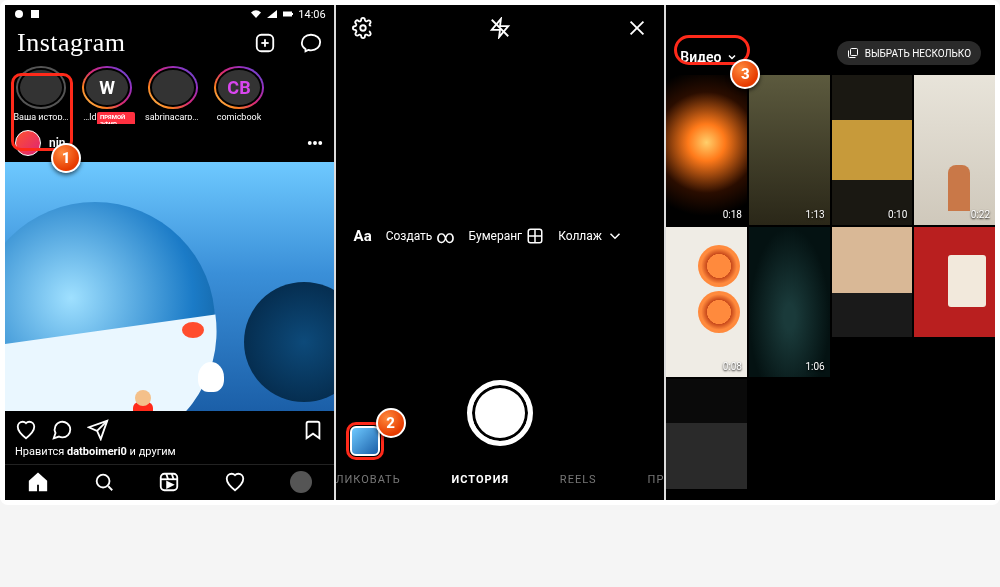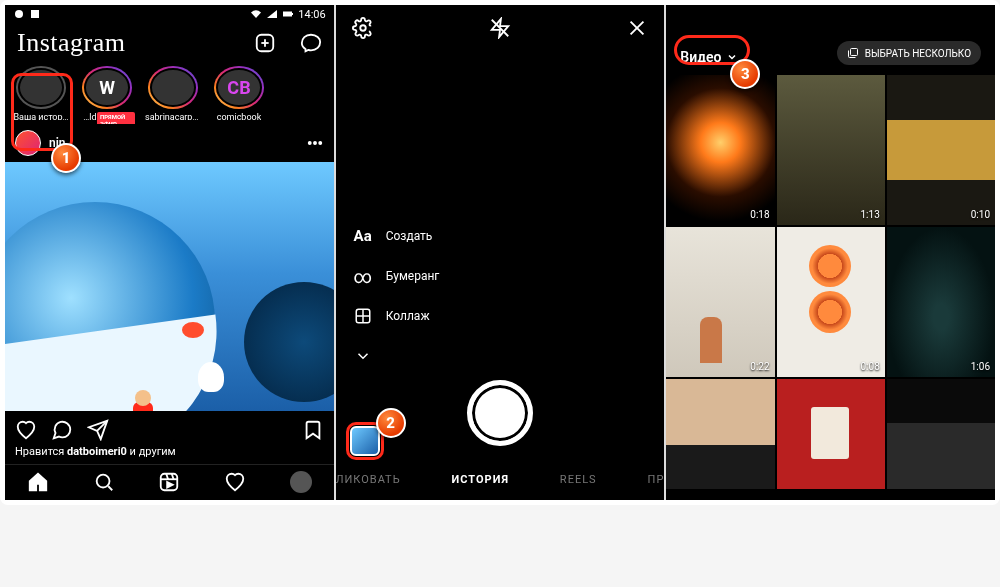--- a/index.html
+++ b/index.html
@@ -40,33 +40,33 @@
   .blooper{position:absolute;width:26px;height:30px;background:#fff;border-radius:50% 50% 40% 40%;right:110px;top:200px}
   .crab{position:absolute;width:22px;height:16px;background:#ff4d2e;border-radius:50%;right:130px;top:160px}
   .post-act{display:flex;gap:14px;padding:8px 10px 4px;align-items:center}
   .post-act .grow{flex:1}
   .likes{font-size:11px;padding:0 10px 6px}
   .bnav{display:flex;justify-content:space-around;align-items:center;height:42px;border-top:1px solid #222;margin-top:auto}
   .bnav .av{width:22px;height:22px;border-radius:50%;background:#555}
   
   .p2-top{display:flex;align-items:center;justify-content:space-between;padding:12px 16px}
   .p2-top svg{width:22px;height:22px;stroke:#fff;fill:none;stroke-width:2}
-  .tools{position:absolute;left:16px;top:220px;display:flex;flex-direction:column;gap:18px}
+  .tools{position:absolute;left:16px;top:220px;display:flex;gap:2px}
   .tool{display:flex;align-items:center;gap:12px;font-size:12px}
   .tool .ti{width:22px;height:22px;display:flex;align-items:center;justify-content:center}
   .shutter{width:66px;height:66px;border-radius:50%;border:5px solid #fff;background:#fff;position:absolute;left:50%;bottom:54px;transform:translateX(-50%);box-shadow:inset 0 0 0 3px #000}
   .gal{position:absolute;left:14px;bottom:44px;width:30px;height:30px;border-radius:6px;border:2px solid #fff;background:linear-gradient(135deg,#6ec9ff,#1b5fa8);overflow:hidden}
   .modes{position:absolute;bottom:14px;left:0;right:0;display:flex;gap:22px;justify-content:space-between;font-size:11px;letter-spacing:1px}
   .modes span{color:#777}
   .modes .active{color:#fff;font-weight:700}
   
   .p3-top{display:flex;align-items:flex-end;justify-content:space-between;padding:36px 14px 10px}
   .chip{display:flex;align-items:center;gap:5px;font-size:14px;font-weight:600}
   .multi{background:#2a2a2a;border-radius:14px;padding:6px 10px;font-size:10px;display:flex;align-items:center;gap:6px}
-  .grid{display:grid;grid-template-columns:repeat(3,1fr);gap:2px;flex:1;padding:0 0 0 0;align-content:start}
+  .grid{display:grid;grid-template-columns:repeat(4,1fr);gap:2px;flex:1;padding:0 0 0 0;align-content:start}
   .cell{position:relative;height:150px;background:#1a1a1a;overflow:hidden}
   .cell.half{height:110px}
   .dur{position:absolute;right:5px;bottom:5px;font-size:10px;color:#fff;text-shadow:0 1px 2px #000}
   
   .t-fire{background:radial-gradient(circle at 50% 45%,#ffcf6b 0%,#ff7a1a 20%,#2a0d00 55%,#000 80%)}
   .t-dark{background:linear-gradient(180deg,#5c5a3e,#2a2718)}
   .t-road{background:linear-gradient(180deg,#1a1812 30%,#c79a3a 30%,#c79a3a 70%,#1a1812 70%)}
   .t-person{background:linear-gradient(180deg,#e8e4da,#cfc8bb)}
   .t-person::after{content:"";position:absolute;width:22px;height:46px;background:#c97848;left:34px;bottom:14px;border-radius:8px 8px 0 0}
   .t-orange{background:#efece5}

